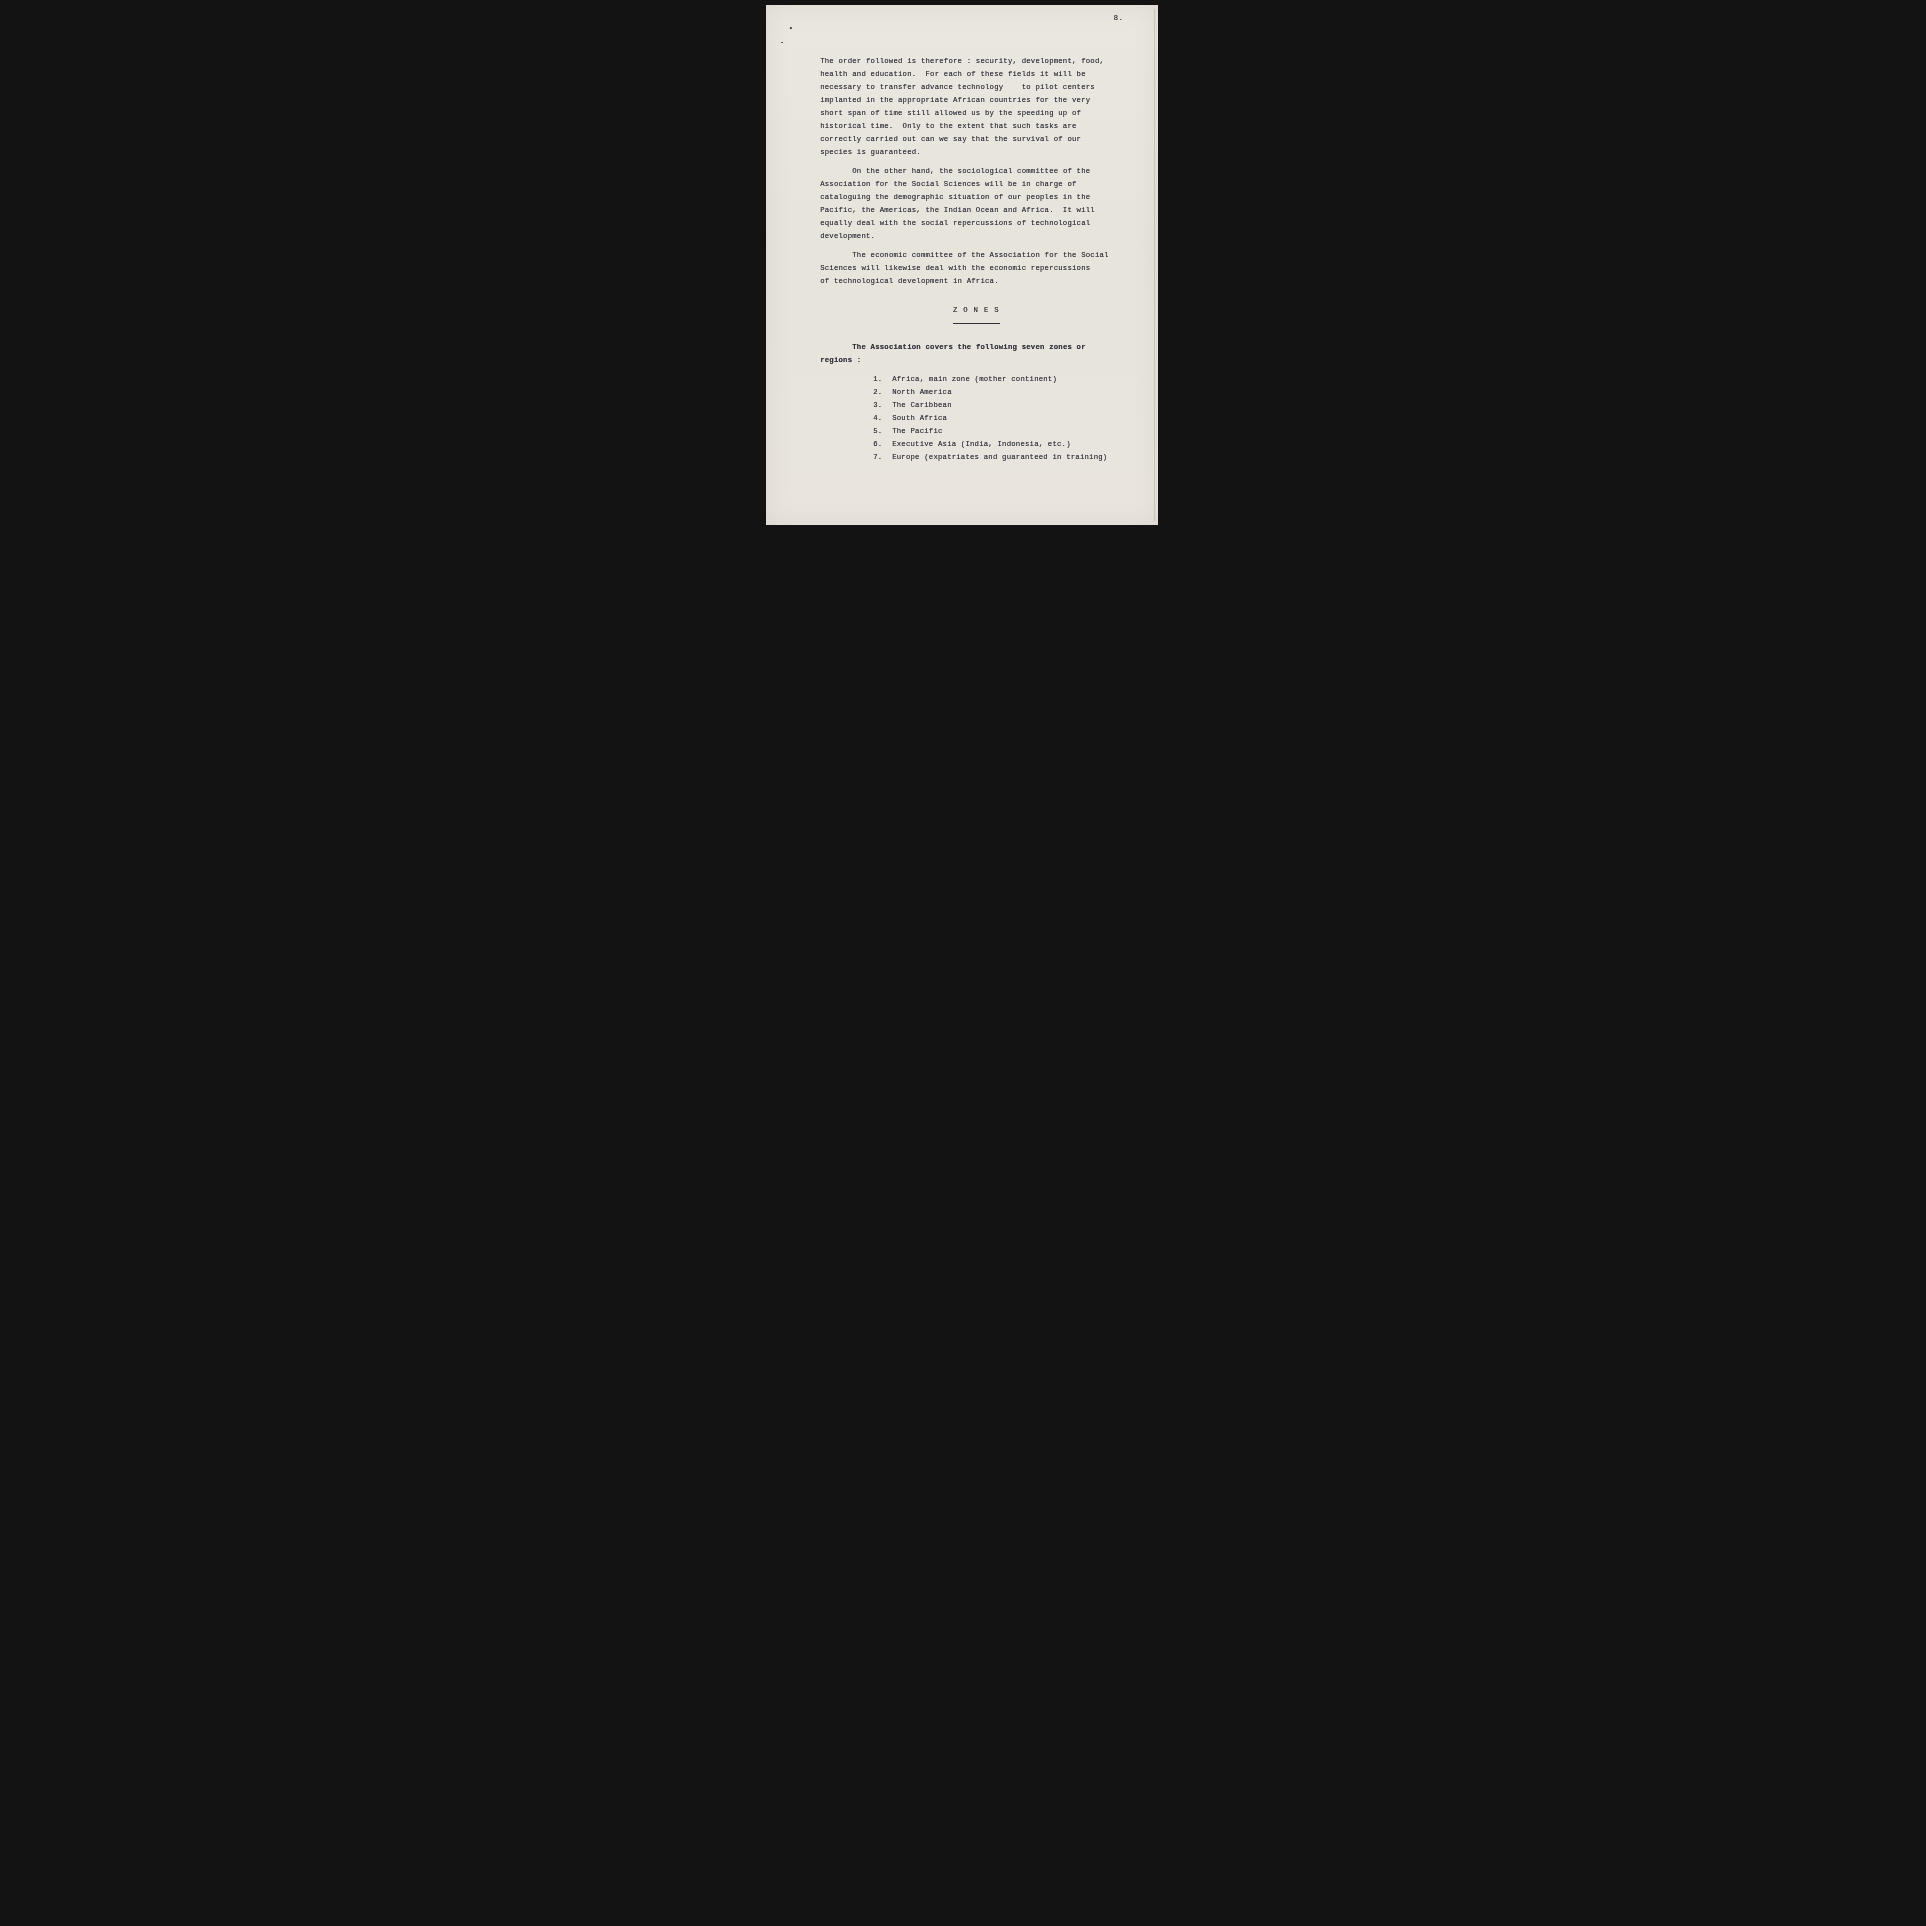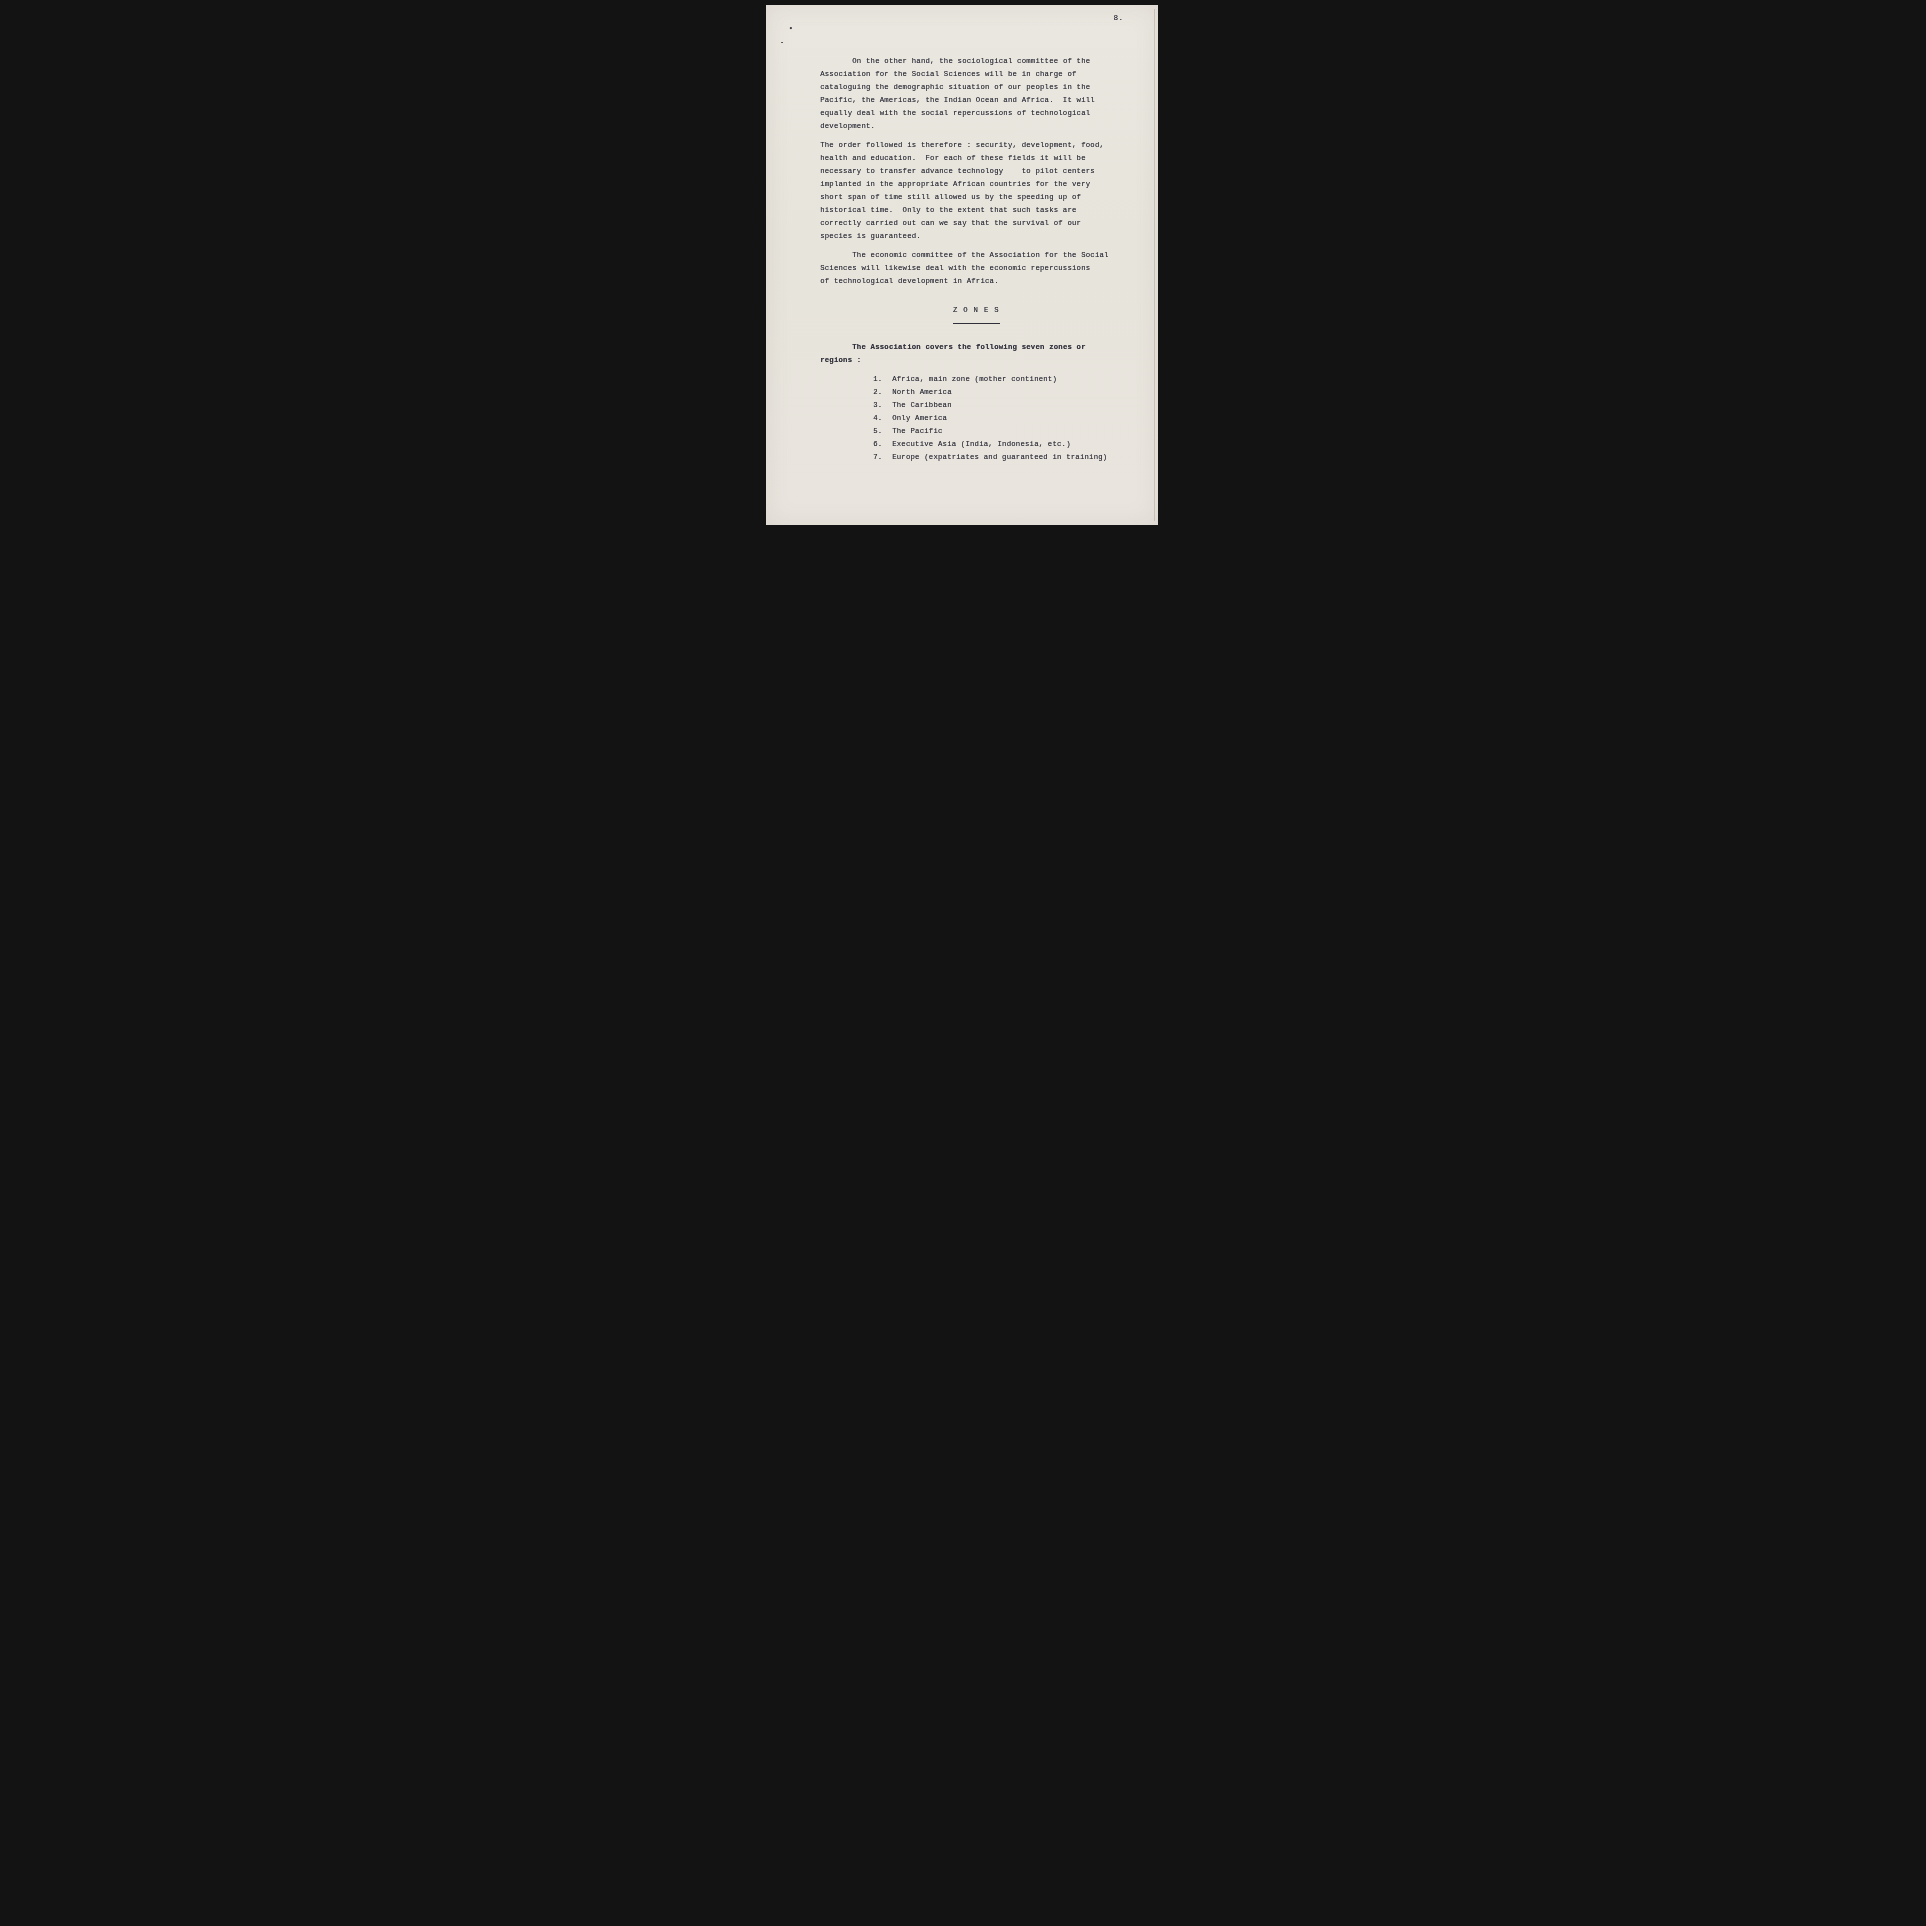--- a/index.html
+++ b/index.html
@@ -88,36 +88,36 @@
     <span class="speck s1"></span>
     <span class="speck s2"></span>
     <div class="crease"></div>
 
     <div id="page-number" class="txt">8.</div>
 
     <div id="text-column">
 
       <div id="paragraphs">
           <div class="para">
-            <div class="txt line">       On the other hand, the sociological committee of the</div>
-            <div class="txt line">Association for the Social Sciences will be in charge of</div>
-            <div class="txt line">cataloguing the demographic situation of our peoples in the</div>
-            <div class="txt line">Pacific, the Americas, the Indian Ocean and Africa.  It will</div>
-            <div class="txt line">equally deal with the social repercussions of technological</div>
-            <div class="txt line">development.</div>
-          </div>
-          <div class="para">
             <div class="txt line">The order followed is therefore : security, development, food,</div>
             <div class="txt line">health and education.  For each of these fields it will be</div>
             <div class="txt line">necessary to transfer advance technology    to pilot centers</div>
             <div class="txt line">implanted in the appropriate African countries for the very</div>
             <div class="txt line">short span of time still allowed us by the speeding up of</div>
             <div class="txt line">historical time.  Only to the extent that such tasks are</div>
             <div class="txt line">correctly carried out can we say that the survival of our</div>
             <div class="txt line">species is guaranteed.</div>
+          </div>
+          <div class="para">
+            <div class="txt line">       On the other hand, the sociological committee of the</div>
+            <div class="txt line">Association for the Social Sciences will be in charge of</div>
+            <div class="txt line">cataloguing the demographic situation of our peoples in the</div>
+            <div class="txt line">Pacific, the Americas, the Indian Ocean and Africa.  It will</div>
+            <div class="txt line">equally deal with the social repercussions of technological</div>
+            <div class="txt line">development.</div>
           </div>
           <div class="para">
             <div class="txt line">       The economic committee of the Association for the Social</div>
             <div class="txt line">Sciences will likewise deal with the economic repercussions</div>
             <div class="txt line">of technological development in Africa.</div>
           </div>
         </div>
 
       <div id="zones-heading-wrap">
         <span id="zones-heading" class="txt">Z O N E S</span>
@@ -125,21 +125,21 @@
 
       <div id="zones-intro" class="para">
           <div class="txt line">       The Association covers the following seven zones or</div>
           <div class="txt line">regions :</div>
         </div>
 
       <div id="zones-list">
           <div class="txt zone-line"><span class="zone-num">1.</span><span>Africa, main zone (mother continent)</span></div>
           <div class="txt zone-line"><span class="zone-num">2.</span><span>North America</span></div>
           <div class="txt zone-line"><span class="zone-num">3.</span><span>The Caribbean</span></div>
-          <div class="txt zone-line"><span class="zone-num">4.</span><span>Only America</span></div>
+          <div class="txt zone-line"><span class="zone-num">4.</span><span>South Africa</span></div>
           <div class="txt zone-line"><span class="zone-num">5.</span><span>The Pacific</span></div>
           <div class="txt zone-line"><span class="zone-num">6.</span><span>Executive Asia (India, Indonesia, etc.)</span></div>
           <div class="txt zone-line"><span class="zone-num">7.</span><span>Europe (expatriates and guaranteed in training)</span></div>
         </div>
 
 
     </div>
   </div>
 </div>
 

